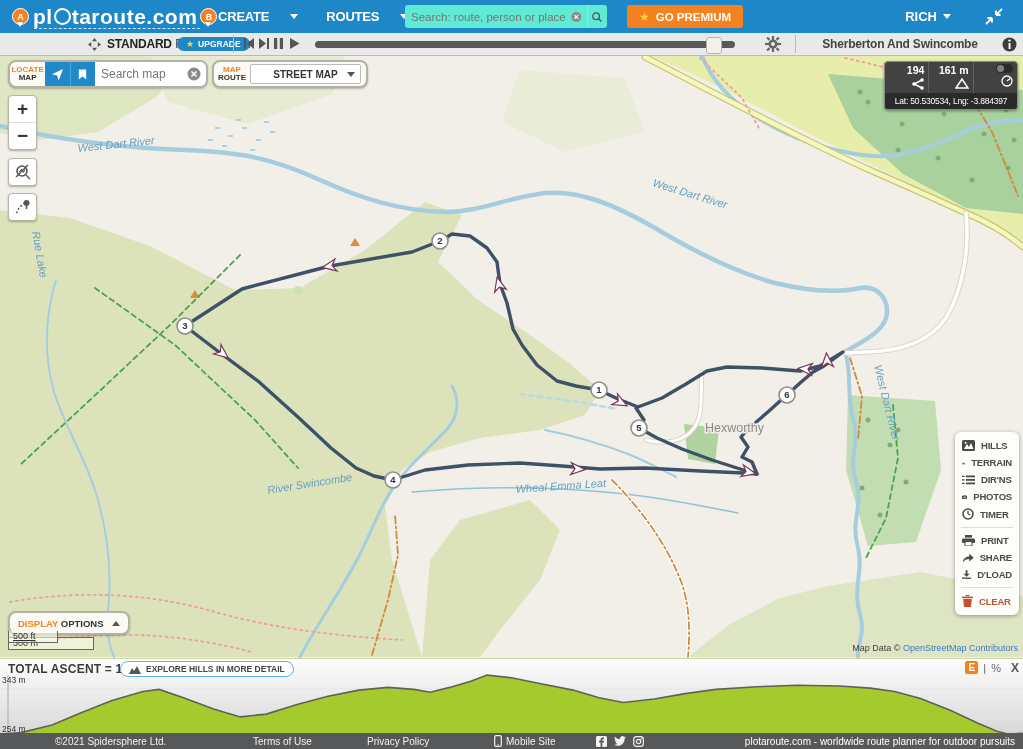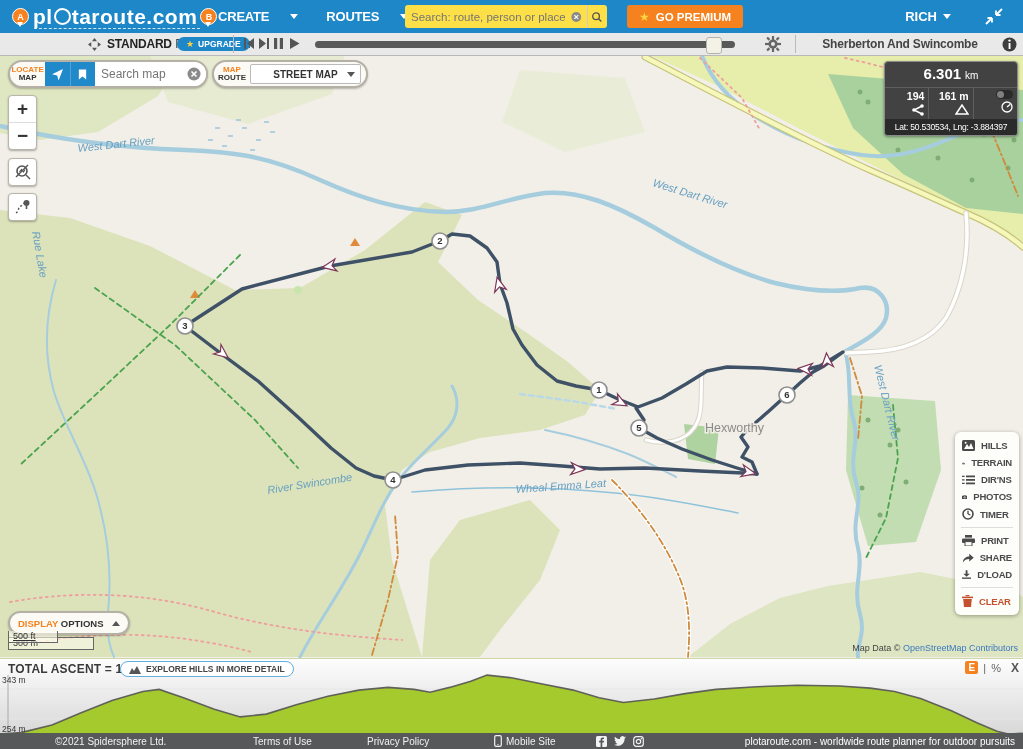--- a/index.html
+++ b/index.html
@@ -11,21 +11,21 @@
   .logo{position:absolute;left:12px;top:2px;height:29px;display:flex;align-items:center;color:#fff;}
   .logo-text{font-size:21px;font-weight:bold;letter-spacing:.5px;color:#fff;}
   .logo-marker{width:15px;height:15px;border-radius:50%;background:#f5821f;color:#fff;font-size:9px;
     font-weight:bold;display:flex;align-items:center;justify-content:center;position:relative;border:1.5px solid #fff;}
   .logo-marker::after{content:"";position:absolute;left:4px;top:13px;border:3px solid transparent;border-top:5px solid #fff;}
   .logo-dash{position:absolute;left:22px;top:26px;width:166px;border-top:1.5px dashed #cfe6f5;}
   .logo-target{display:inline-block;width:13px;height:13px;border:2.5px solid #fff;border-radius:50%;margin:0 1px;position:relative;top:1px;}
   .nav{position:absolute;left:218px;top:0;height:33px;display:flex;align-items:center;gap:28px;}
   .nav-item{color:#fff;font-size:13px;font-weight:bold;letter-spacing:-.2px;display:flex;align-items:center;gap:21px;cursor:pointer;}
   .caret{width:0;height:0;border:4px solid transparent;border-top:5px solid #fff;margin-top:4px;}
-  .hsearch{position:absolute;left:405px;top:5px;width:202px;height:23px;background:#fde047;border-radius:3px;display:flex;align-items:center;overflow:hidden;}
+  .hsearch{position:absolute;left:405px;top:5px;width:202px;height:23px;background:#5eead4;border-radius:3px;display:flex;align-items:center;overflow:hidden;}
   .hsearch input{border:0;outline:0;flex:1;font-size:11.5px;color:#555;padding:0 6px;font-family:inherit;background:transparent;}
   .hsearch .divider{width:1px;height:100%;background:#ccc;}
   .premium{position:absolute;left:627px;top:5px;height:23px;background:#f5821f;border-radius:3px;color:#fff;
     font-size:11.5px;font-weight:bold;display:flex;align-items:center;gap:6px;padding:0 12px;cursor:pointer;}
   .star{color:#ffd23f;font-size:12px;}
   .huser{position:absolute;right:72px;top:0;height:33px;display:flex;align-items:center;gap:6px;color:#fff;
     font-size:13px;font-weight:bold;cursor:pointer;}
   .collapse{position:absolute;right:20px;top:8px;cursor:pointer;}
 
   
@@ -42,21 +42,21 @@
   .routename{position:absolute;left:800px;top:0;width:200px;height:22px;display:flex;align-items:center;justify-content:center;
     font-size:12px;font-weight:bold;color:#444;letter-spacing:-.2px;}
 
   
   .map-wrap{position:absolute;left:0;top:55px;width:1023px;height:603px;overflow:hidden;}
   .ml-water{fill:#68a0c2;font-size:11px;font-style:italic;}
   .ml-place{fill:#8b8b8b;font-size:12.5px;paint-order:stroke;stroke:#f1eee6;stroke-width:3px;}
   .wp-c{fill:#fff;stroke:#8f8f8f;stroke-width:1.6;cursor:pointer;}
   .wp-t{fill:#333;font-size:9.5px;font-weight:bold;text-anchor:middle;pointer-events:none;}
 
-  .panel{background:#fbfaf5;border:2px solid #b5b1a6;border-radius:14px;box-shadow:0 1px 2px rgba(0,0,0,.25);}
+  .panel{background:#fbfaf5;border:2px solid #b5b1a6;border-radius:8px;box-shadow:0 1px 2px rgba(0,0,0,.25);}
   .locate{position:absolute;left:8px;top:5px;width:196px;height:24px;display:flex;align-items:stretch;overflow:hidden;}
   .stack-label{width:36px;display:flex;flex-direction:column;justify-content:center;align-items:center;line-height:8px;
      font-size:8px;font-weight:bold;}
   .stack-label .o{color:#f5821f;}
   .stack-label .d{color:#333;}
   .blue-btn{width:25px;background:#2089c9;display:flex;align-items:center;justify-content:center;cursor:pointer;}
   .map-search{flex:1;display:flex;align-items:center;background:#fff;}
   .map-search input{border:0;outline:0;width:80px;font-size:12px;color:#666;padding:0 6px;font-family:inherit;}
   .maptype{position:absolute;left:212px;top:5px;width:152px;height:24px;display:flex;align-items:center;overflow:hidden;}
   .select{flex:1;height:18px;margin-right:5px;border:1px solid #bbb;background:#fff;border-radius:2px;display:flex;
@@ -399,24 +399,20 @@
     </div>
     <div class="tool-sq" style="top:138px;">
       <svg width="16" height="16" viewBox="0 0 16 16">
         <path d="M1,14 C4,12 3,8 6,7 C9,6 9,4 10,3" fill="none" stroke="#555" stroke-width="1.4" stroke-dasharray="2,2"></path>
         <circle cx="11.5" cy="4" r="3" fill="#555"></circle>
           <path d="M11.5,7 L11.5,10" stroke="#555" stroke-width="1.6"></path>
       </svg>
     </div>
 
     <div class="stats">
-      <div class="dist">
-        <b>6.301</b>
-          <span>km</span>
-      </div>
       <div class="row2">
         <div class="cell">
           <span>194</span>
           <svg width="12" height="12" viewBox="0 0 12 12">
             <path d="M10,2 L2,6 L10,10" stroke="#fff" stroke-width="1.4" fill="none"></path>
             <circle cx="10" cy="2" r="1.8" fill="#fff"></circle>
               <circle cx="2" cy="6" r="1.8" fill="#fff"></circle>
               <circle cx="10" cy="10" r="1.8" fill="#fff"></circle>
           </svg>
         </div>

